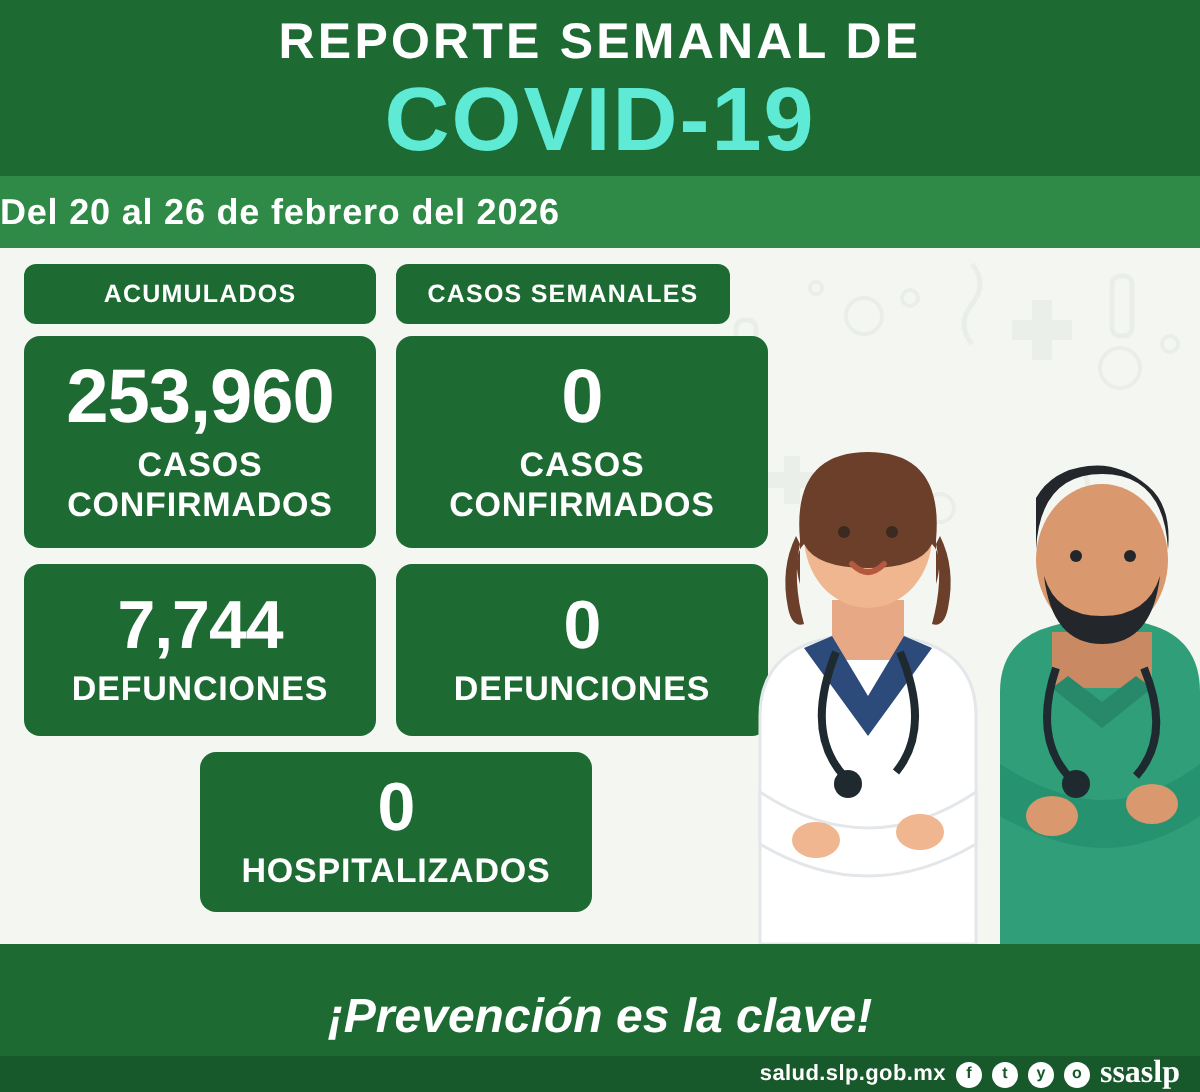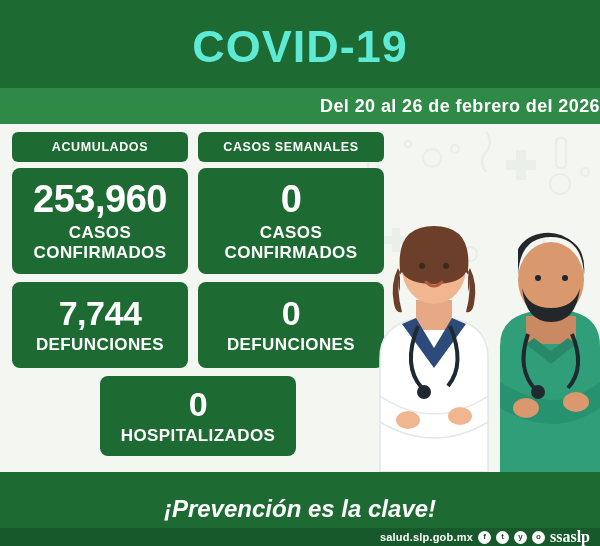--- a/index.html
+++ b/index.html
@@ -45,21 +45,21 @@
   }
 
   
   .date-band {
     position: absolute;
     top: 88px; left: 0; right: 0;
     height: 36px;
     background: #2f8a47;
     display: flex;
     align-items: center;
-    justify-content: flex-end;
+    justify-content: flex-start;
   }
   .date-band span {
     color: #ffffff;
     font-size: 18px;
     font-weight: bold;
     letter-spacing: 0.4px;
   }
 
   
   .body-area {
@@ -81,21 +81,21 @@
     color: #ffffff;
     font-size: 12.5px;
     font-weight: bold;
     letter-spacing: 0.6px;
     display: flex;
     align-items: center;
     justify-content: center;
     text-align: center;
   }
   #head-acum { left: 12px; top: 8px; width: 176px; height: 30px; }
-  #head-sem  { left: 198px; top: 8px; width: 186px; height: 30px; }
+  #head-sem  { left: 198px; top: 8px; width: 167px; height: 30px; }
 
   
   .card {
     position: absolute;
     background: #1d6b33;
     border-radius: 8px;
     color: #ffffff;
     display: flex;
     flex-direction: column;
     align-items: center;
@@ -190,20 +190,21 @@
     font-weight: bold;
     font-family: Liberation Serif, serif;
   }
 </style>
 </head>
 <body>
 
 <div class="poster">
 
   <div class="header">
+    <div class="header-line1">REPORTE SEMANAL DE</div>
     <div class="header-line2">COVID-19</div>
   </div>
 
   <div class="date-band">
     <span>Del  20 al 26 de febrero del 2026</span>
   </div>
 
   <div class="body-area">
 
     <svg class="bg-deco" viewBox="0 0 600 348" preserveAspectRatio="none">

